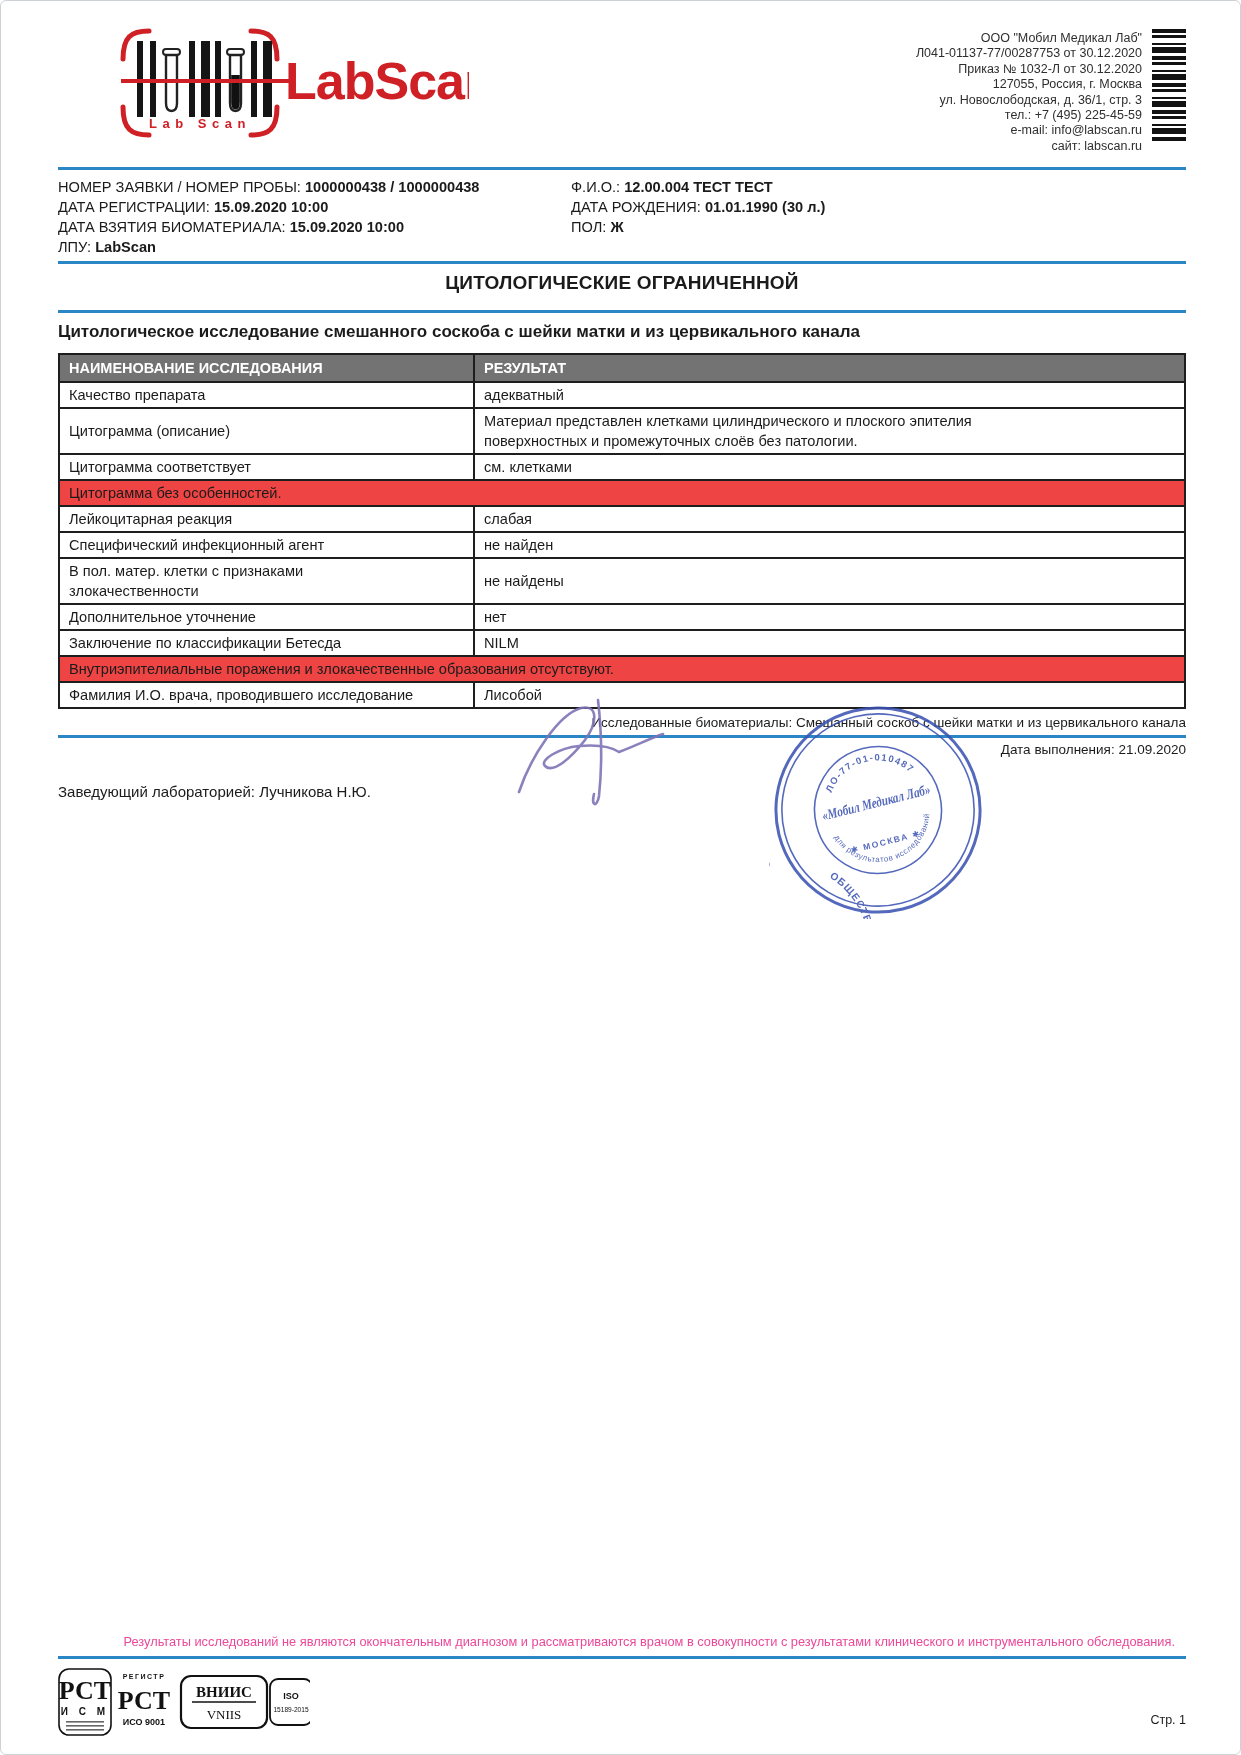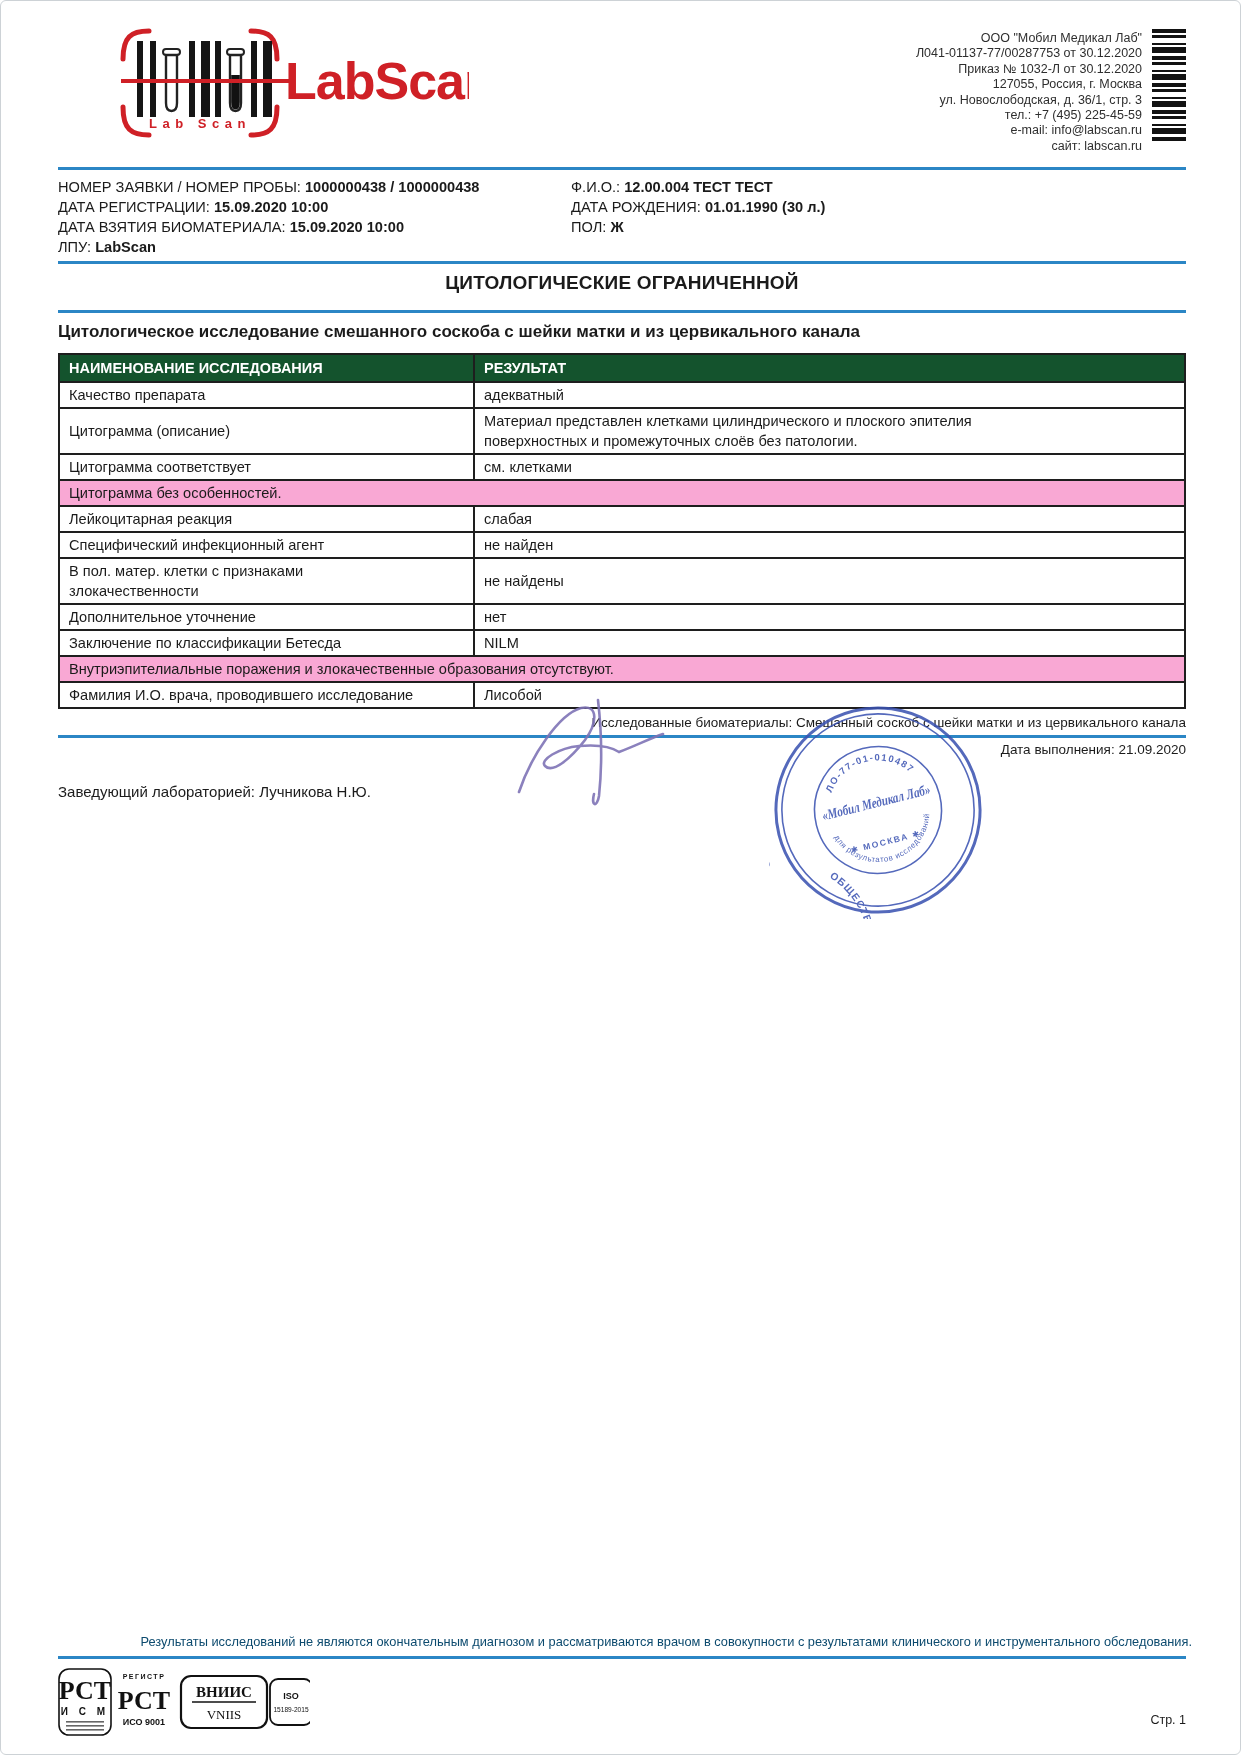--- a/index.html
+++ b/index.html
@@ -26,35 +26,35 @@
   
   .sec-title{position:absolute;left:57px;top:271px;width:1128px;text-align:center;
     font-size:19px;font-weight:bold;letter-spacing:.2px;}
   .test-title{position:absolute;left:57px;top:321px;width:1128px;text-align:left;
     font-size:17px;font-weight:bold;}
   
   .content{position:absolute;left:57px;top:352px;width:1128px;}
   table.results{border-collapse:collapse;width:1128px;table-layout:fixed;}
   .results th,.results td{border:2px solid #1e1e1e;padding:2px 9px;line-height:20px;
     vertical-align:middle;text-align:left;}
-  .results th{background:#14532d;color:#fff;font-size:14.5px;font-weight:bold;height:22px;}
+  .results th{background:#737373;color:#fff;font-size:14.5px;font-weight:bold;height:22px;}
   .results td{font-size:14.6px;}
   .results td.name{padding-right:57px;}
   .results td.result{padding-right:145px;}
-  .results td.banner{background:#f9a8d4;}
+  .results td.banner{background:#ef4444;}
   .biomat{margin-top:5px;text-align:right;font-size:13.5px;line-height:18px;}
   .rule-flow{margin-top:3px;height:2.5px;background:#2b86c5;width:100%;}
   .exec-date{margin-top:4px;text-align:right;font-size:13.5px;}
   .lab-head{margin-top:26px;font-size:15px;}
   
   .signature{position:absolute;left:500px;top:695px;width:200px;height:115px;}
   .stamp{position:absolute;left:768px;top:700px;width:218px;height:218px;}
   
-  .disclaimer{position:absolute;left:63px;top:1633px;width:1128px;text-align:right;
-    font-size:12.8px;color:#0c4a6e;white-space:nowrap;}
+  .disclaimer{position:absolute;left:46px;top:1633px;width:1128px;text-align:right;
+    font-size:12.8px;color:#ec4899;white-space:nowrap;}
   .footer-rule{top:1655px;}
   .badges{position:absolute;left:57px;top:1666px;width:252px;height:78px;}
   .quality{position:absolute;left:260px;top:1672px;width:560px;text-align:center;
     font-size:12.6px;line-height:19px;}
   .page-num{position:absolute;right:54px;top:1712px;font-size:12.5px;}
 </style>
 </head>
 <body>
 
 <div class="page">

